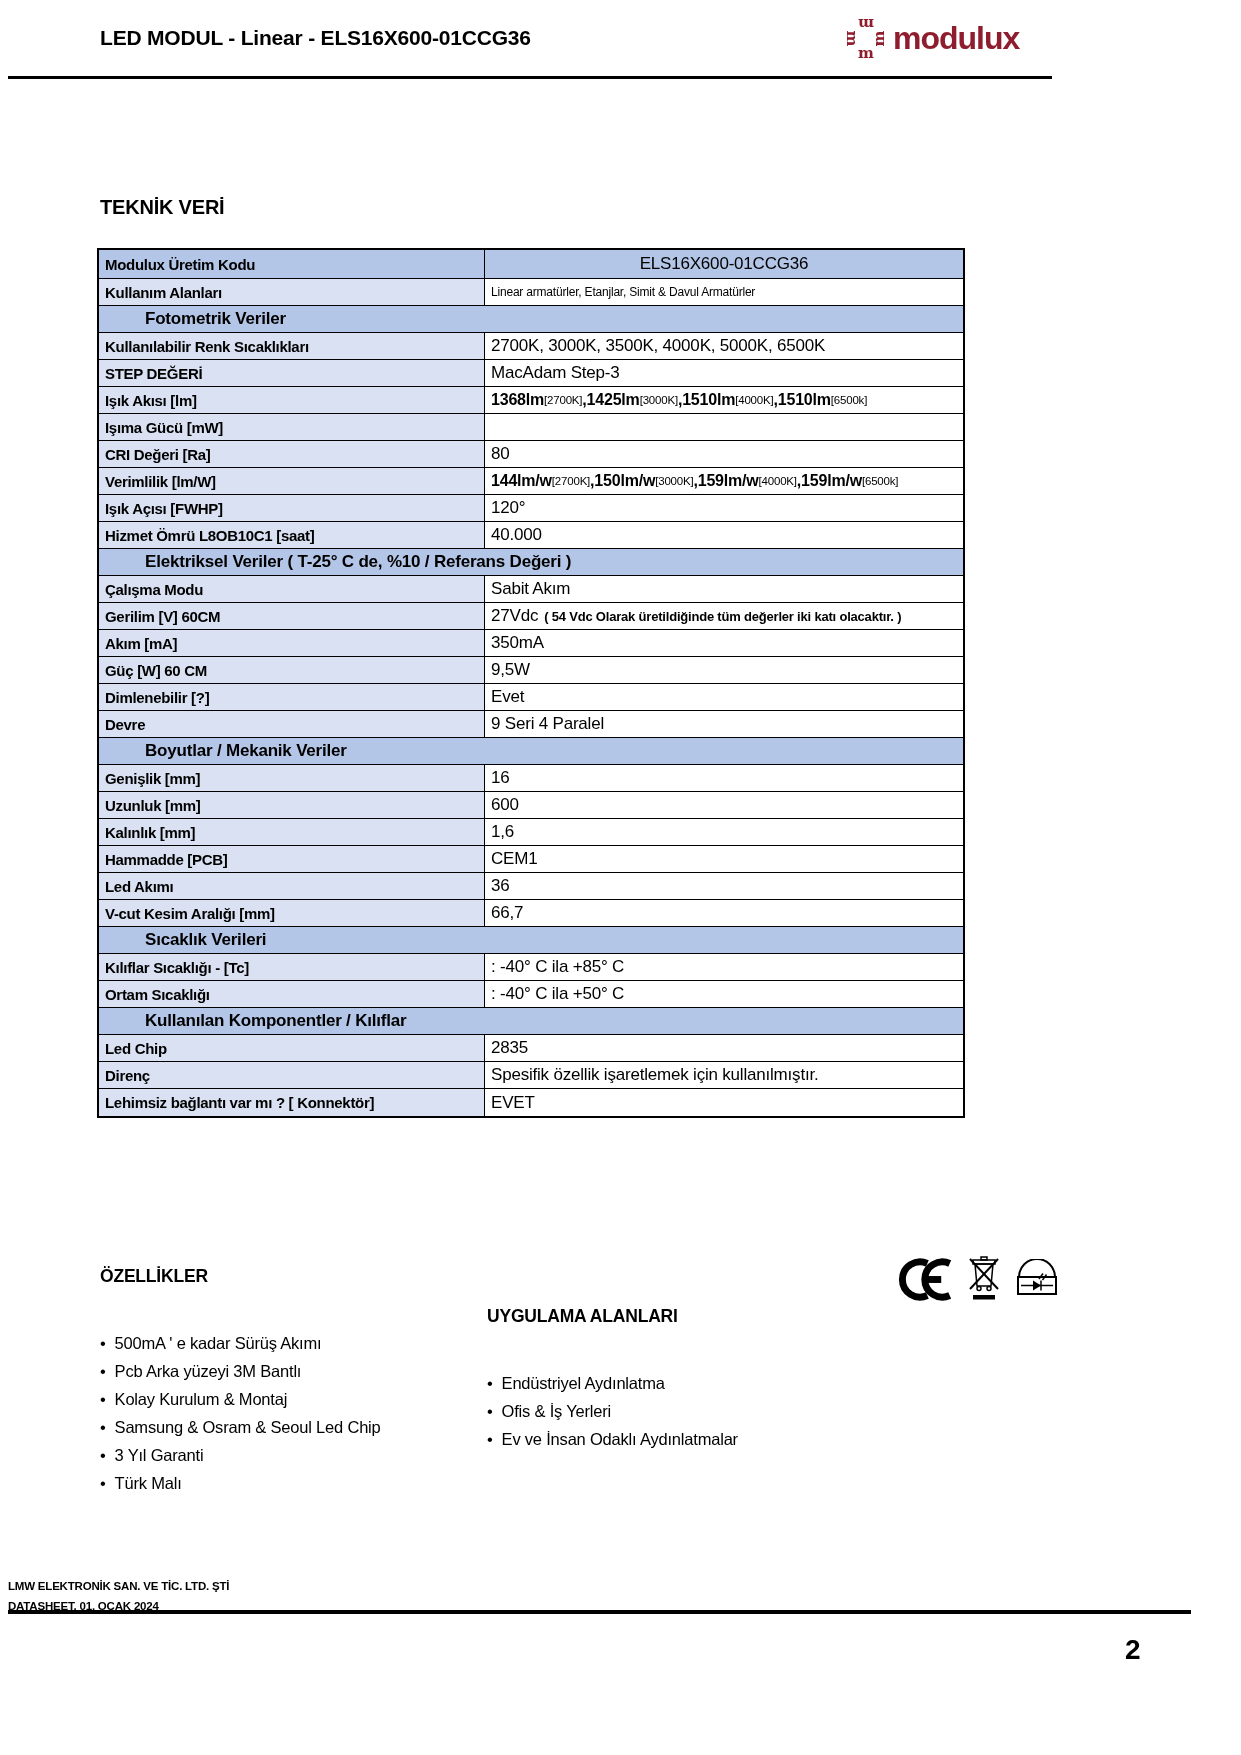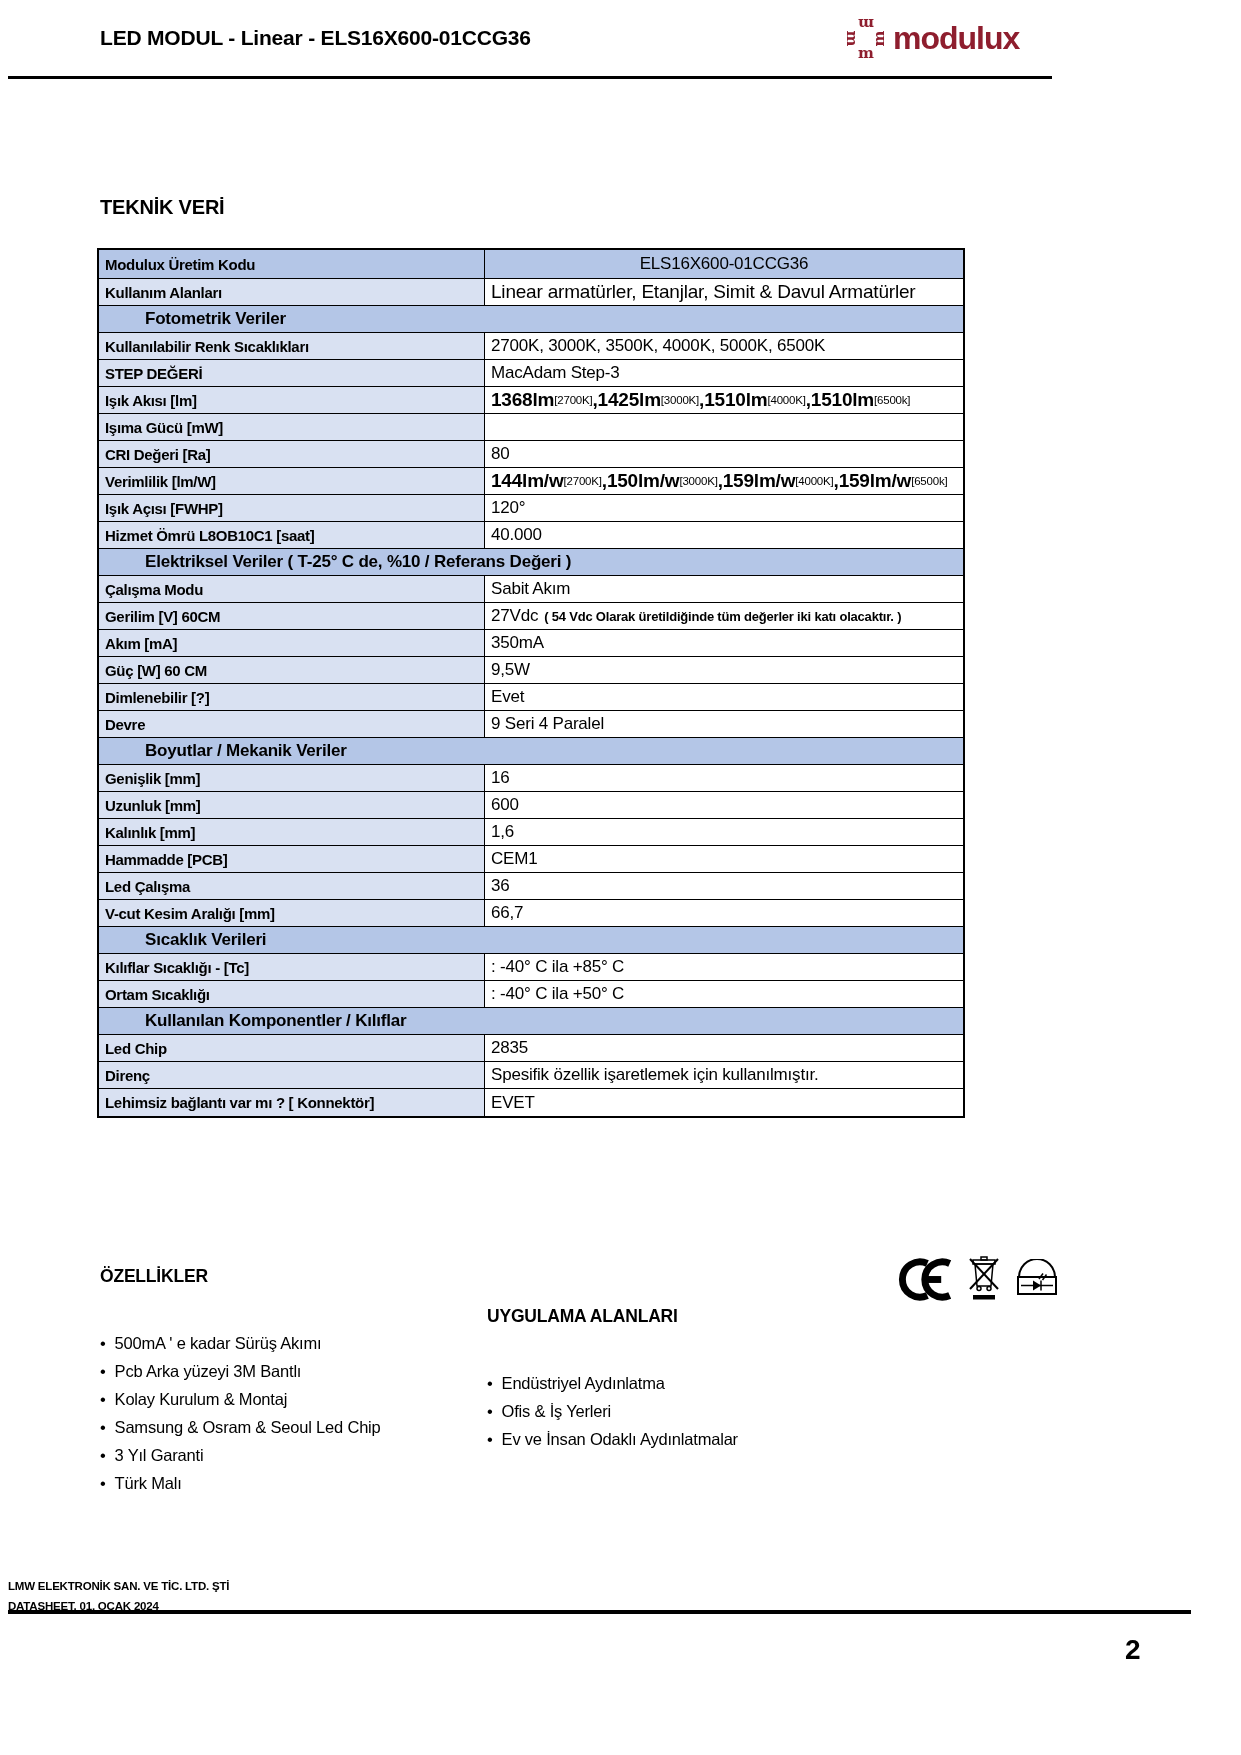--- a/index.html
+++ b/index.html
@@ -23,25 +23,25 @@
   
   .table-title { position:absolute; left:100px; top:196px; margin:0; font-size:20px; font-weight:bold; letter-spacing:-0.2px; }
   .spec-table { position:absolute; left:97px; top:248px; width:868px; border:2.5px solid #000; box-sizing:border-box; background:#fff; }
   .trow { display:flex; height:27px; border-bottom:1.8px solid #000; box-sizing:border-box; }
   .trow.head { height:29px; }
   .trow:last-child { border-bottom:none; }
   .cell { display:flex; align-items:center; padding:0 6px; box-sizing:border-box; overflow:hidden; white-space:nowrap; }
   .cell.label { width:386px; background:var(--label-bg); font-weight:bold; font-size:15px; border-right:1.8px solid #000; letter-spacing:-0.3px;text-align:center; }
   .cell.value { flex:1; font-size:17px; letter-spacing:-0.2px; }
   .cell.value.center { justify-content:center; }
-  .cell.value.small { font-size:19px; }
+  .cell.value.small { font-size:12px; }
   .trow.head .cell.label, .trow.head .cell.value { background:var(--section-bg); }
   .trow.section { background:var(--section-bg); }
   .cell.full { width:100%; font-weight:bold; font-size:17px; letter-spacing:-0.2px;padding-left:46px; }
-  .seg-b { font-weight:bold; font-size:19px; }
+  .seg-b { font-weight:bold; font-size:16px; }
   .seg-sm { font-size:11.5px; }
   .seg-n { font-size:17px; }
   .seg-bsm { font-weight:bold; font-size:13px; padding-left:6px; }
   
   .cert-icons { position:absolute; left:890px; top:1256px; display:flex; align-items:center; gap:15px; }
   .cert-icons svg { display:block; }
   
   .list-block h3 { margin:0; font-size:17.5px; font-weight:bold; letter-spacing:-0.2px; }
   .list-block ul { list-style:none; margin:42px 0 0 0; padding:0; }
   .list-block li { font-size:16.5px; line-height:28px; letter-spacing:-0.2px; }
@@ -185,21 +185,21 @@
       </div>
       <div class="trow row">
         <div class="cell label">Kalınlık [mm]</div>
         <div class="cell value">1,6</div>
       </div>
       <div class="trow row">
         <div class="cell label">Hammadde [PCB]</div>
         <div class="cell value">CEM1</div>
       </div>
       <div class="trow row">
-        <div class="cell label">Led Çalışma</div>
+        <div class="cell label">Led Akımı</div>
         <div class="cell value">36</div>
       </div>
       <div class="trow row">
         <div class="cell label">V-cut Kesim Aralığı [mm]</div>
         <div class="cell value">66,7</div>
       </div>
       <div class="trow section">
         <div class="cell full">Sıcaklık Verileri</div>
       </div>
       <div class="trow row">

